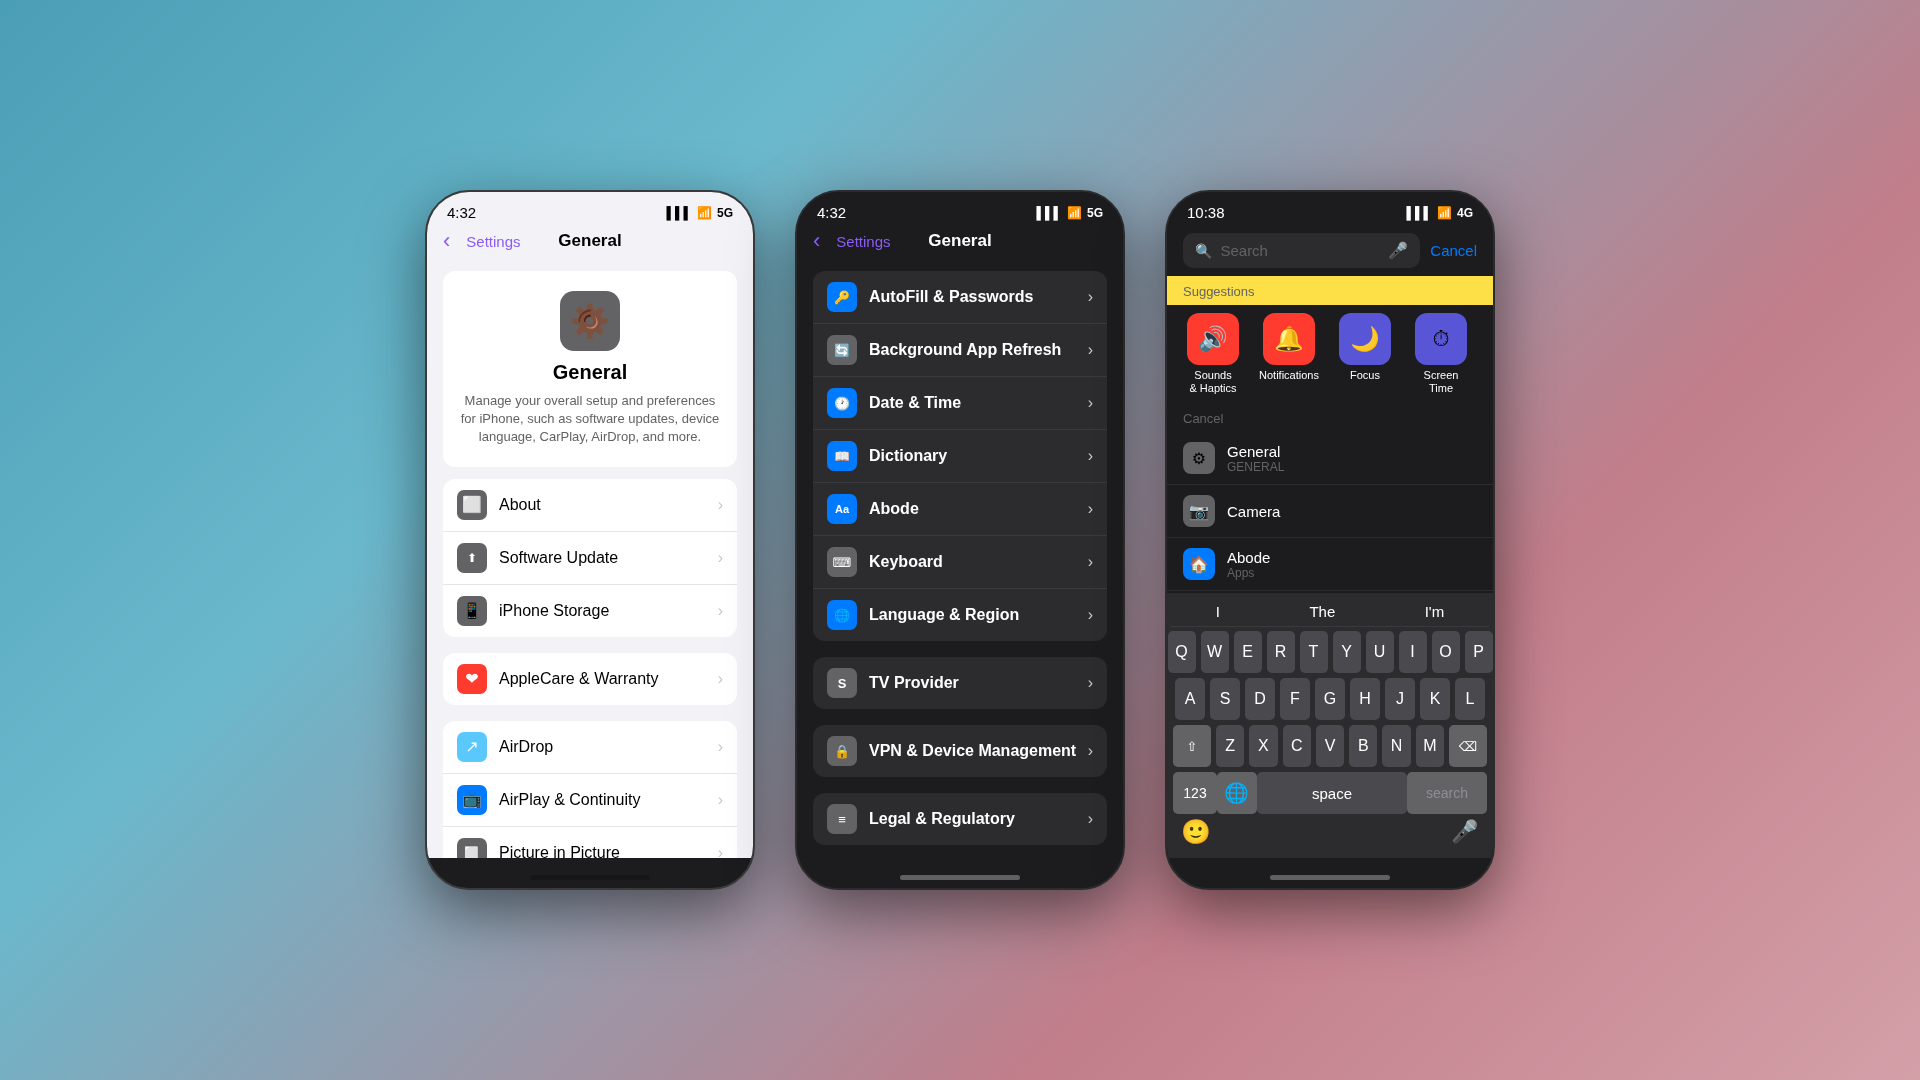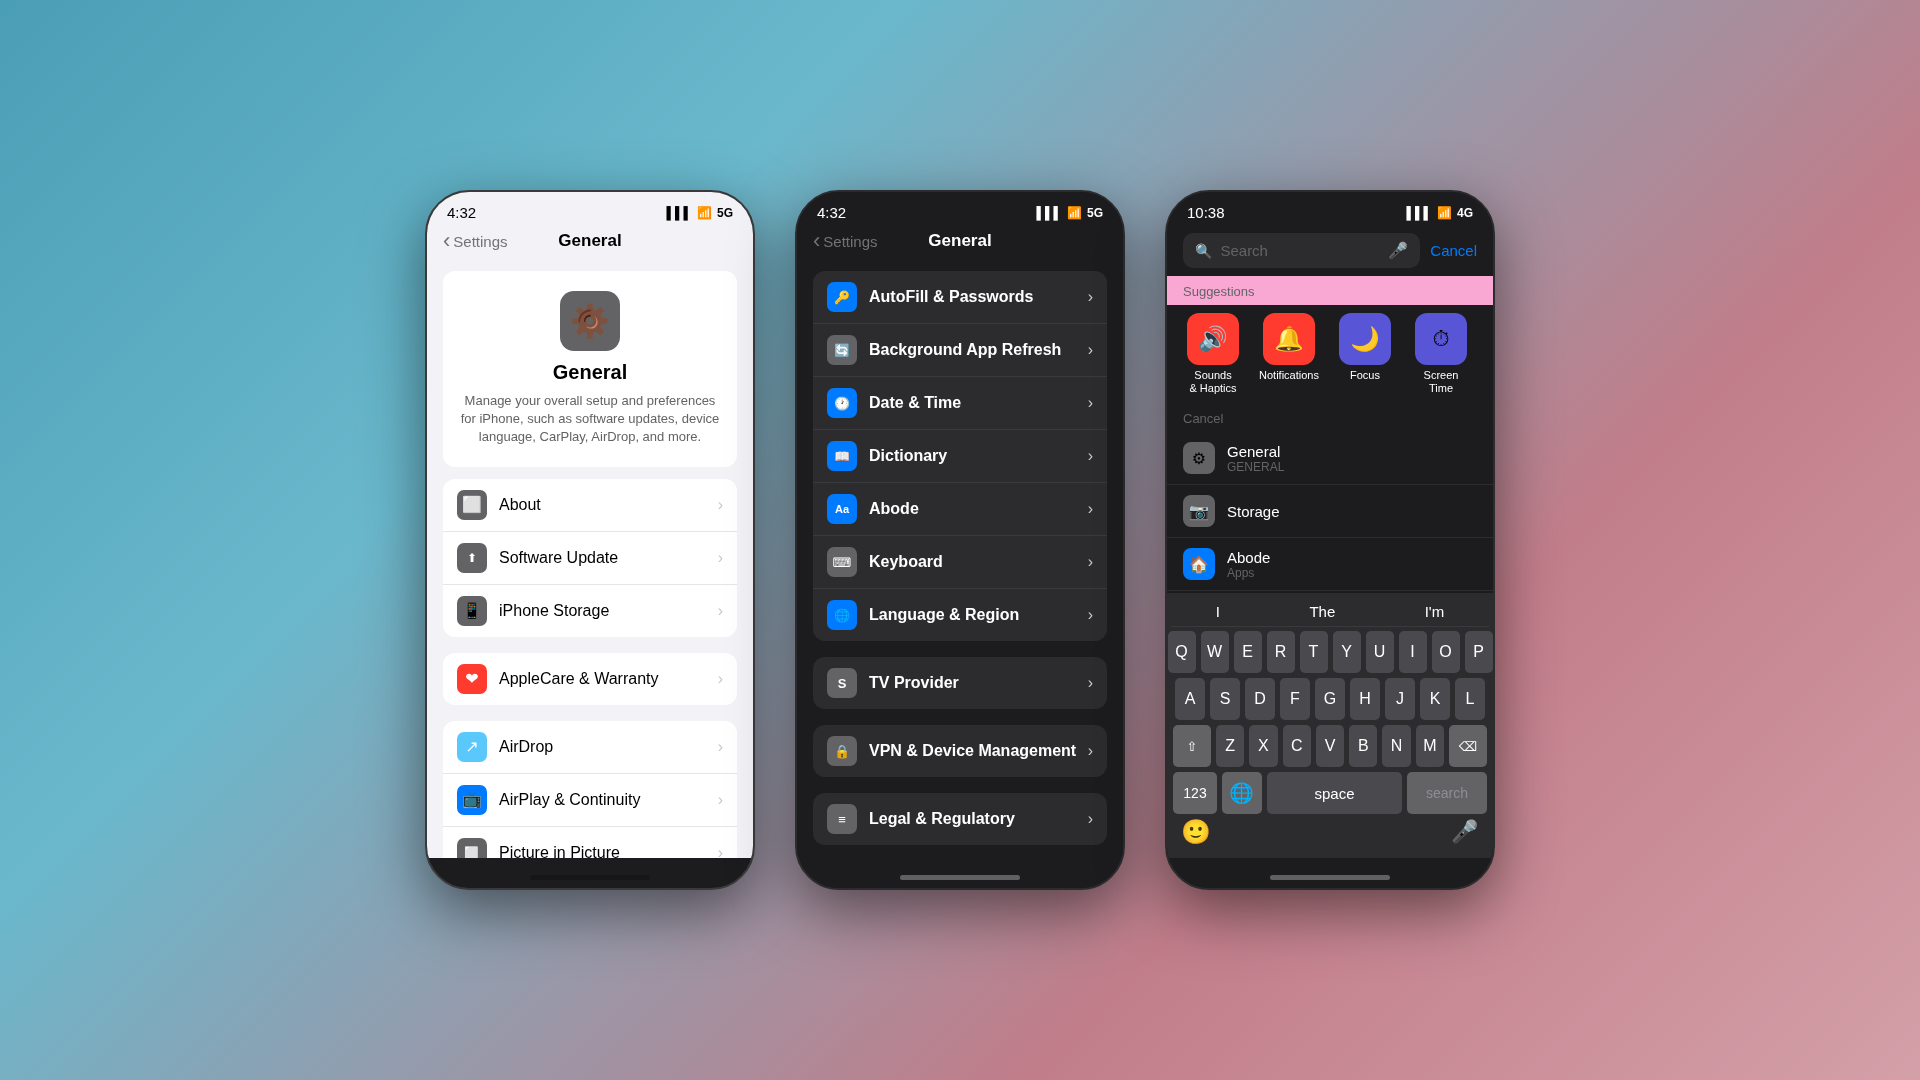--- a/index.html
+++ b/index.html
@@ -59,25 +59,25 @@
     .nav-bar-dark { background: #1c1c1e; }
     .nav-title {
       font-size: 17px;
       font-weight: 600;
     }
     .nav-title-light { color: #000; }
     .nav-title-dark { color: #fff; }
     .nav-back {
       position: absolute;
       left: 16px;
-      color: #737373;
+      color: #8b5cf6;
       font-size: 15px;
       display: flex;
       align-items: center;
-      gap: 3px;
+      gap: 16px;
     }
     .chevron-left::before { content: '‹'; font-size: 22px; line-height: 1; }
 
     
     .phone-inner {
       height: 100%;
       display: flex;
       flex-direction: column;
     }
     .phone-body {
@@ -194,21 +194,21 @@
     }
     .search-placeholder { color: #636366; font-size: 15px; }
     .search-mic { color: #636366; font-size: 16px; }
     .cancel-btn { color: #007aff; font-size: 15px; }
 
     
     .suggestions-label {
       padding: 8px 16px 6px;
       font-size: 13px;
       color: #636366;
-      background: #f9a8d4;
+      background: #fde047;
     }
     .suggestions-icons {
       display: flex;
       padding: 8px 16px;
       gap: 16px;
       background: #1c1c1e;
     }
     .suggestion-item {
       display: flex;
       flex-direction: column;
@@ -297,21 +297,20 @@
       font-size: 13px;
       height: 42px;
       min-width: 44px;
       display: flex;
       align-items: center;
       justify-content: center;
       cursor: pointer;
     }
     .kb-bottom-row {
       display: flex;
-      gap: 5px;
       align-items: center;
       justify-content: center;
     }
     .kb-123 {
       background: #636366;
       color: #fff;
       border-radius: 5px;
       font-size: 14px;
       height: 42px;
       width: 44px;
@@ -604,21 +603,21 @@
         <div class="recent-row">
           <div class="recent-icon" style="background:#636366;">⚙</div>
           <div class="recent-info">
             <div class="recent-name">General</div>
             <div class="recent-sub">GENERAL</div>
           </div>
         </div>
         <div class="recent-row">
           <div class="recent-icon" style="background:#636366;">📷</div>
           <div class="recent-info">
-            <div class="recent-name">Storage</div>
+            <div class="recent-name">Camera</div>
           </div>
         </div>
         <div class="recent-row">
           <div class="recent-icon" style="background:#007aff;">🏠</div>
           <div class="recent-info">
             <div class="recent-name">Abode</div>
             <div class="recent-sub">Apps</div>
           </div>
         </div>
         <div class="recent-row" style="border-bottom:none;">

